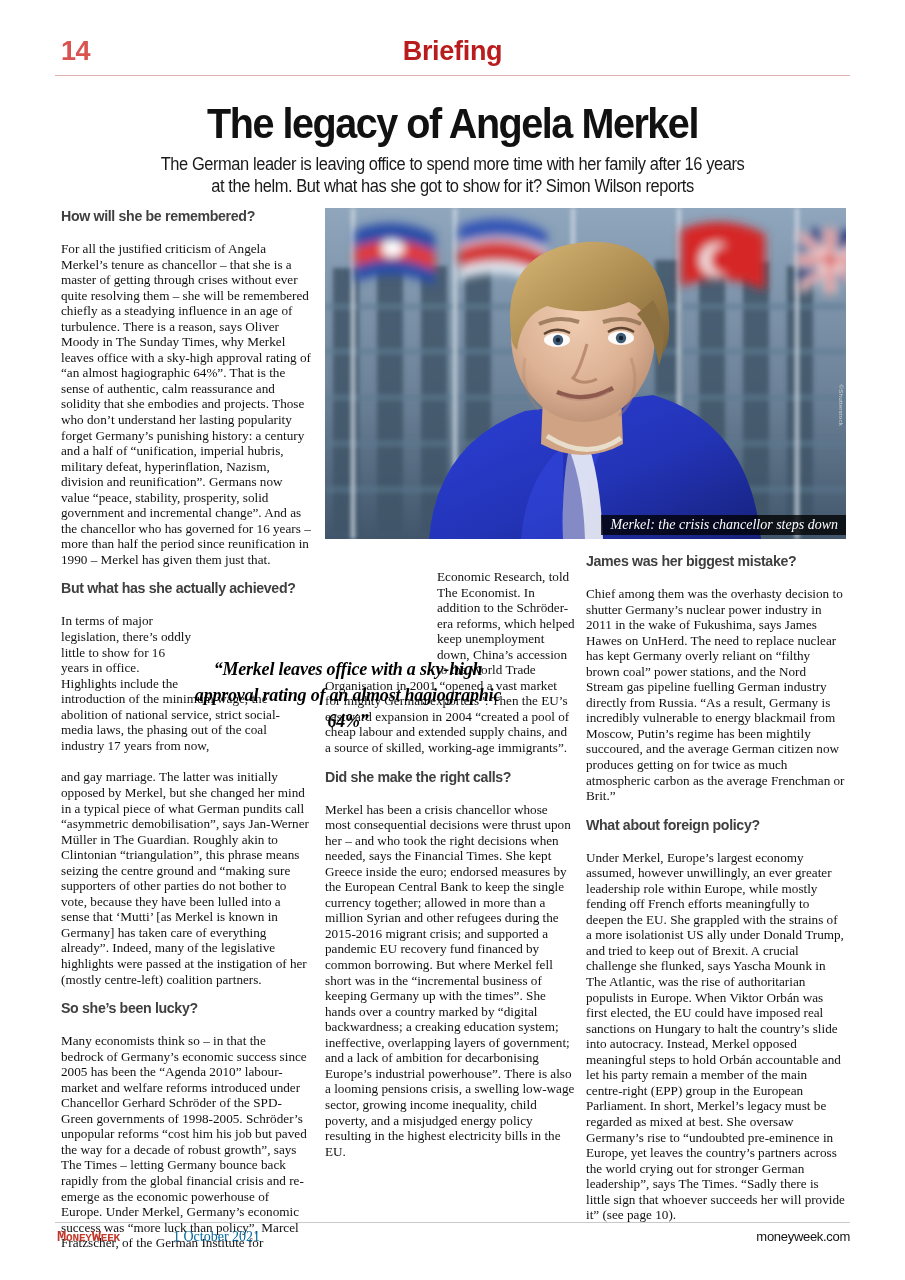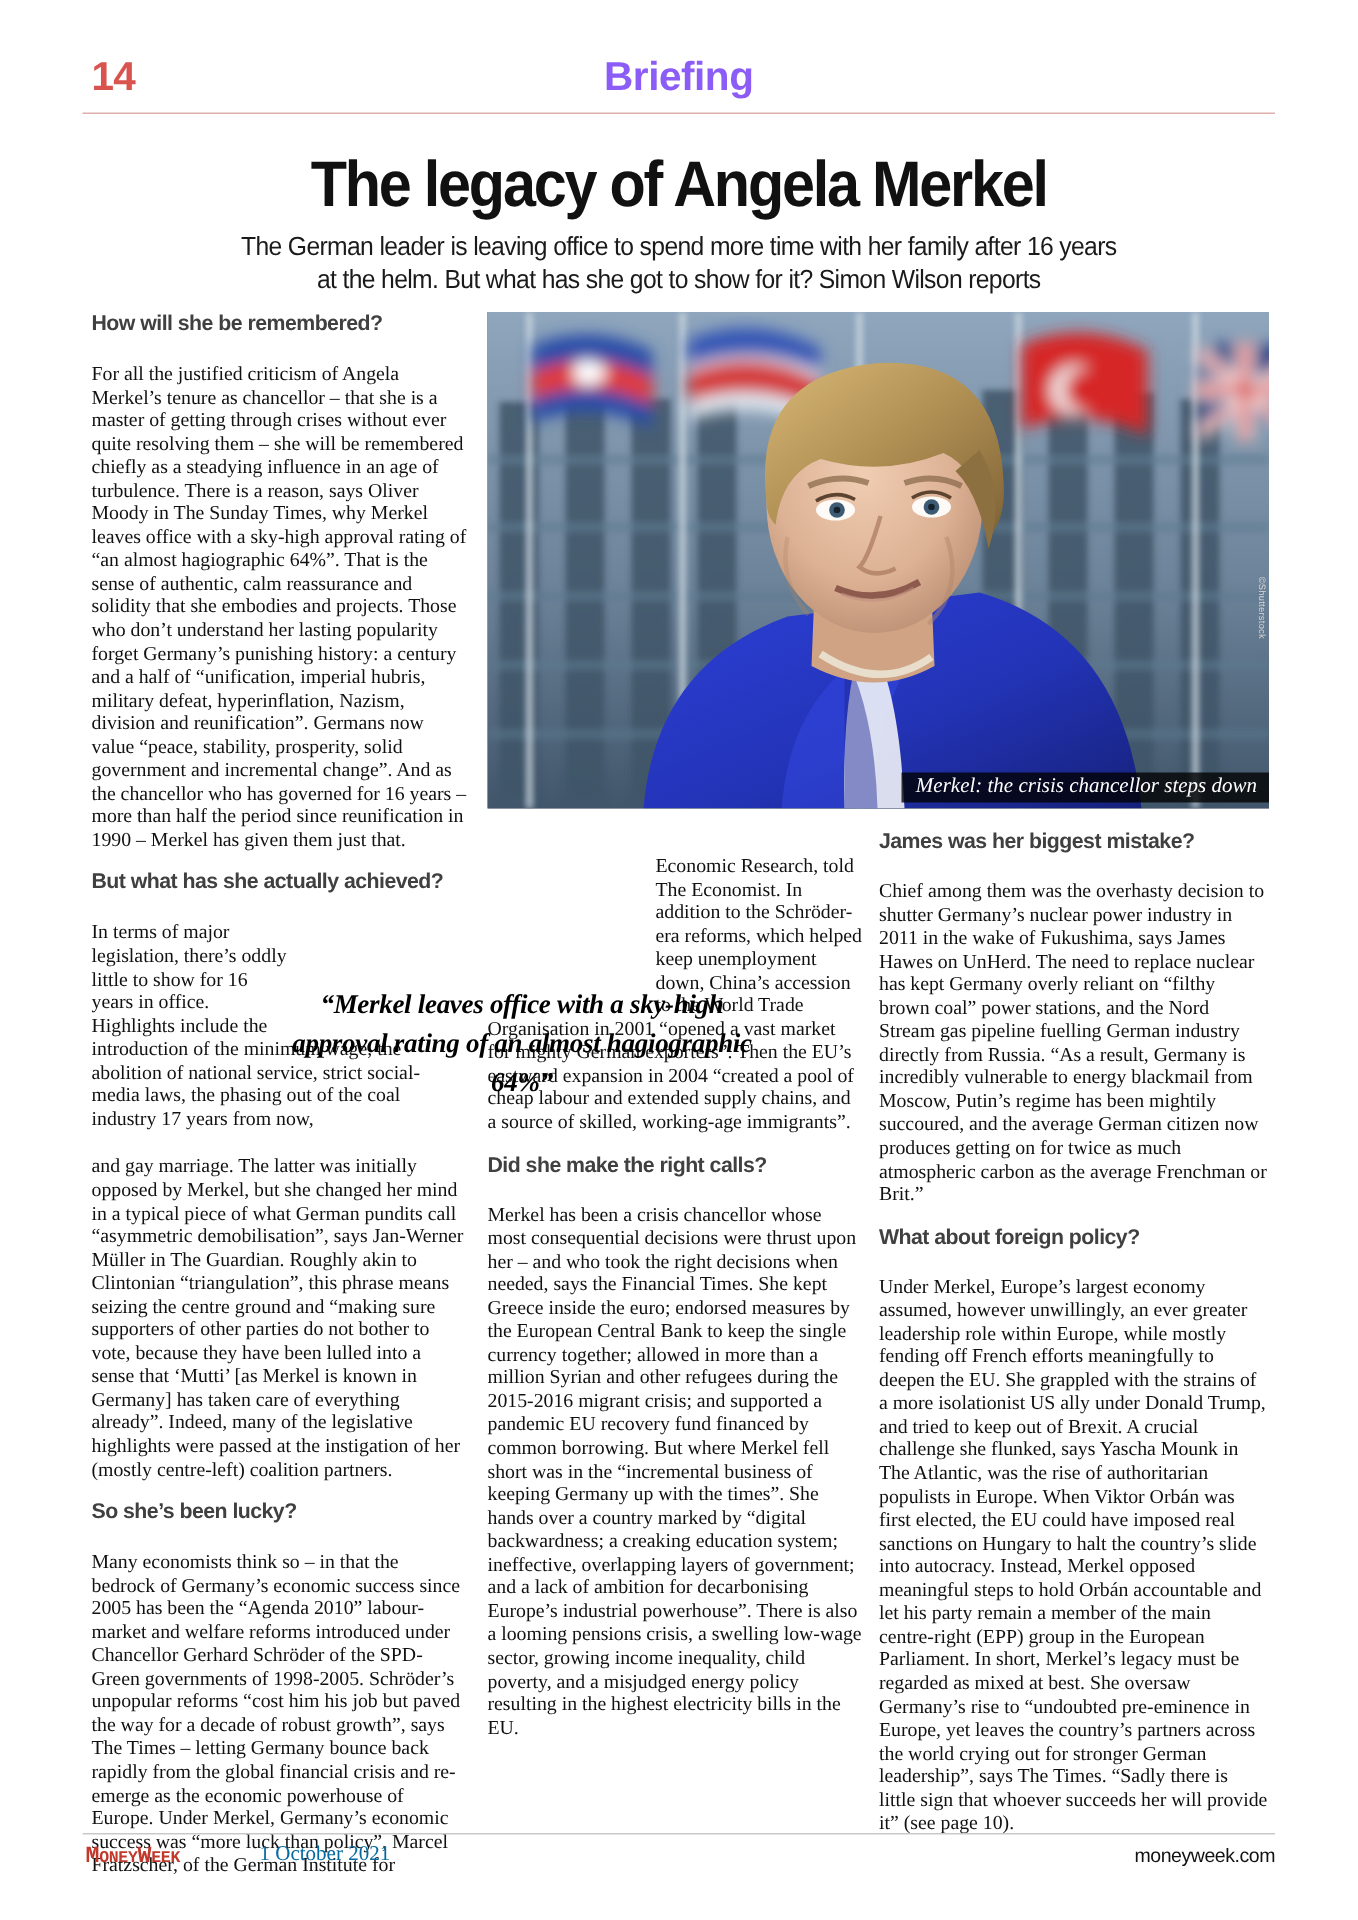--- a/index.html
+++ b/index.html
@@ -38,21 +38,21 @@
     font-size: 27px;
     font-weight: 700;
     color: #d9534f;
     letter-spacing: -0.5px;
   }
   .section-title {
     text-align: center;
     font-family: "Liberation Sans", sans-serif;
     font-size: 27px;
     font-weight: 700;
-    color: #8b5cf6;
+    color: #b91c1c;
     letter-spacing: -0.3px;
     line-height: 34px;
   }
   .rule-top {
     border-top: 1px solid #e0b0b0;
     margin-top: 7px;
   }
 
   
   .headline {

